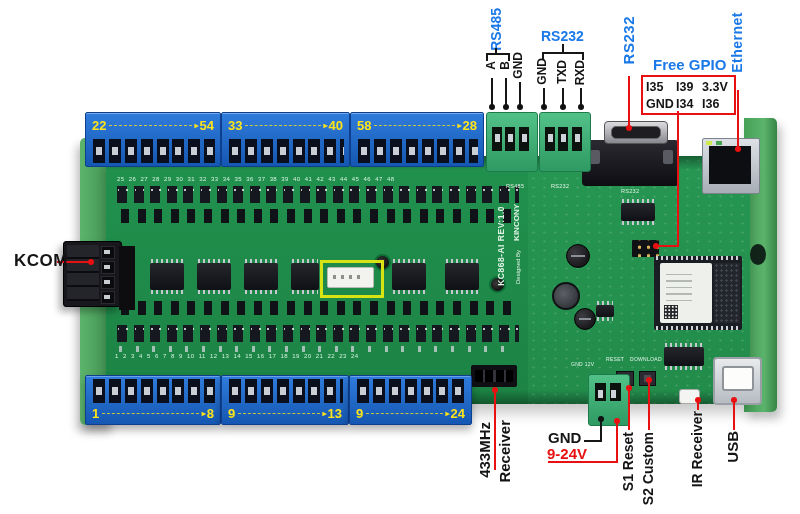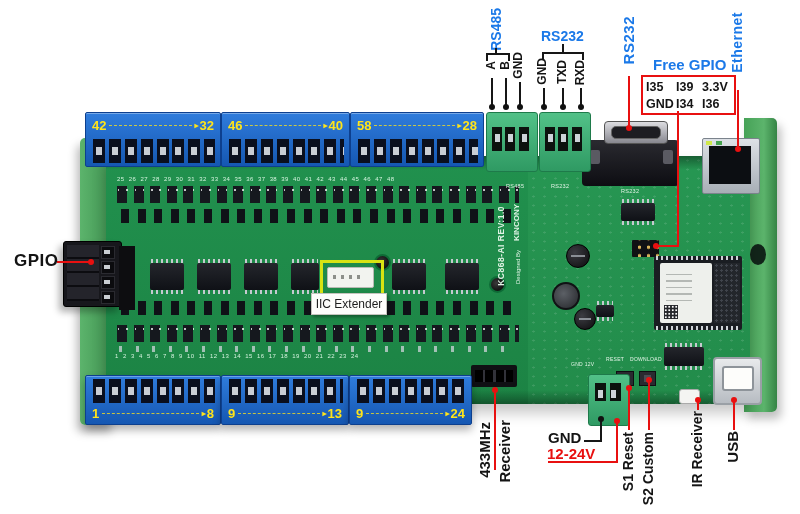--- a/index.html
+++ b/index.html
@@ -187,30 +187,30 @@
 
   <div class="abs gterm" style="left:486px;top:112px;width:50px;height:58px;">
       <div class="slots"></div>
     </div>
   <div class="abs gterm" style="left:539px;top:112px;width:50px;height:58px;">
       <div class="slots"></div>
     </div>
 
   <div class="abs tb" style="left:85px;top:112px;width:134px;height:53px;">
     <div class="numline" style="top:3px;">
-      <span>42</span>
-        <i class="lead"></i>
-        <span class="arr">▸</span>
-        <span>32</span>
+      <span>22</span>
+        <i class="lead"></i>
+        <span class="arr">▸</span>
+        <span>54</span>
     </div>
     <div class="screws" style="bottom:3px;"></div>
   </div>
   <div class="abs tb" style="left:221px;top:112px;width:127px;height:53px;">
     <div class="numline" style="top:3px;">
-      <span>46</span>
+      <span>33</span>
         <i class="lead"></i>
         <span class="arr">▸</span>
         <span>40</span>
     </div>
     <div class="screws" style="bottom:3px;"></div>
   </div>
   <div class="abs tb" style="left:350px;top:112px;width:132px;height:53px;">
     <div class="numline" style="top:3px;">
       <span>58</span>
         <i class="lead"></i>
@@ -250,25 +250,24 @@
 
   <div class="abs kcomB"></div>
   <div class="abs kcomSide"></div>
   <div class="abs kcontact" style="left:101px;top:246px;"></div>
   <div class="abs kcontact" style="left:101px;top:261px;"></div>
   <div class="abs kcontact" style="left:101px;top:276px;"></div>
   <div class="abs kcontact" style="left:101px;top:291px;"></div>
 
   <div class="abs iicConn"></div>
   <div class="abs iicBox"></div>
-  <div class="abs iicLabel">IIC Extender</div>
 
   <div class="abs lineR" style="left:57px;top:261px;width:34px;height:2px;"></div>
   <div class="abs dotR" style="left:88px;top:259px;"></div>
-  <div class="abs blk" style="left:14px;top:251px;font-size:17px;letter-spacing:.5px;">GPIO</div>
+  <div class="abs blk" style="left:14px;top:251px;font-size:17px;letter-spacing:.5px;">KCOM</div>
 
   <div class="abs vtext blue" style="left:489px;top:8px;font-size:14px;">RS485</div>
   <div class="abs lineK wire" style="left:495px;top:48px;height:6px;"></div>
   <div class="abs brk" style="left:486px;top:53px;width:20px;height:6px;border-width:2px 2px 0 2px;"></div>
   <div class="abs vtext blk" style="left:485px;top:61px;font-size:12px;">A</div>
   <div class="abs vtext blk" style="left:499px;top:61px;font-size:12px;">B</div>
   <div class="abs vtext blk" style="left:512px;top:52px;font-size:12px;">GND</div>
   <div class="abs wire" style="left:491px;top:78px;height:28px;"></div>
   <div class="abs wire" style="left:505px;top:78px;height:28px;"></div>
   <div class="abs wire" style="left:519px;top:82px;height:24px;"></div>
@@ -317,21 +316,21 @@
 
   <div class="abs lineR" style="left:494px;top:390px;width:2px;height:80px;"></div>
   <div class="abs dotR" style="left:492px;top:387px;"></div>
   <div class="abs vtext blk" style="left:477px;top:422px;font-size:15px;">433MHz</div>
   <div class="abs vtext blk" style="left:497px;top:420px;font-size:15px;">Receiver</div>
 
   <div class="abs blk" style="left:548px;top:429px;font-size:15px;">GND</div>
   <div class="abs lineK" style="left:584px;top:440px;width:18px;height:2px;"></div>
   <div class="abs lineK" style="left:600px;top:420px;width:2px;height:22px;"></div>
   <div class="abs dotK" style="left:598px;top:416px;"></div>
-  <div class="abs redtx" style="left:547px;top:445px;font-size:15px;">12-24V</div>
+  <div class="abs redtx" style="left:547px;top:445px;font-size:15px;">9-24V</div>
   <div class="abs lineR" style="left:548px;top:461px;width:70px;height:2px;"></div>
   <div class="abs lineR" style="left:616px;top:421px;width:2px;height:42px;"></div>
   <div class="abs dotR" style="left:614px;top:418px;"></div>
 
   <div class="abs lineR" style="left:628px;top:388px;width:2px;height:42px;"></div>
   <div class="abs dotR" style="left:626px;top:385px;"></div>
   <div class="abs vtext blk" style="left:621px;top:432px;font-size:14px;">S1 Reset</div>
   <div class="abs lineR" style="left:648px;top:380px;width:2px;height:50px;"></div>
   <div class="abs dotR" style="left:646px;top:377px;"></div>
   <div class="abs vtext blk" style="left:641px;top:432px;font-size:14px;">S2 Custom</div>

